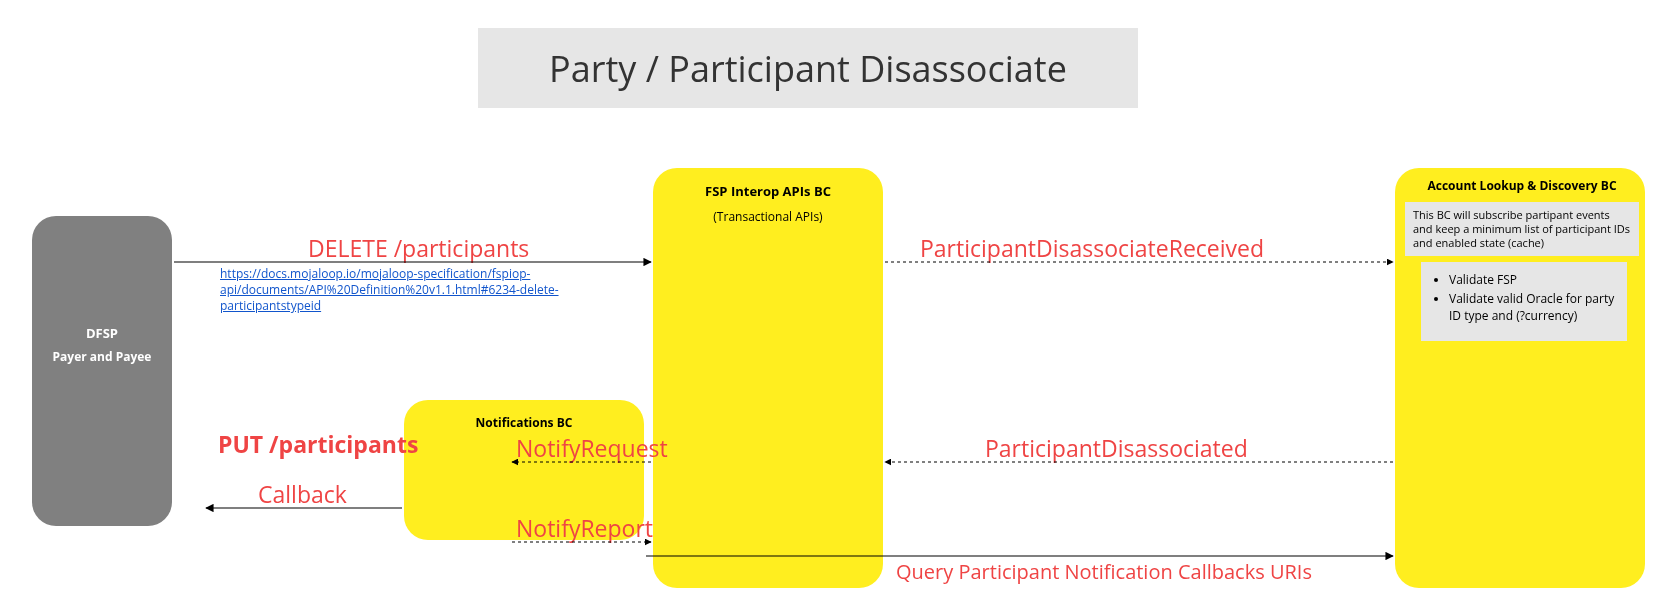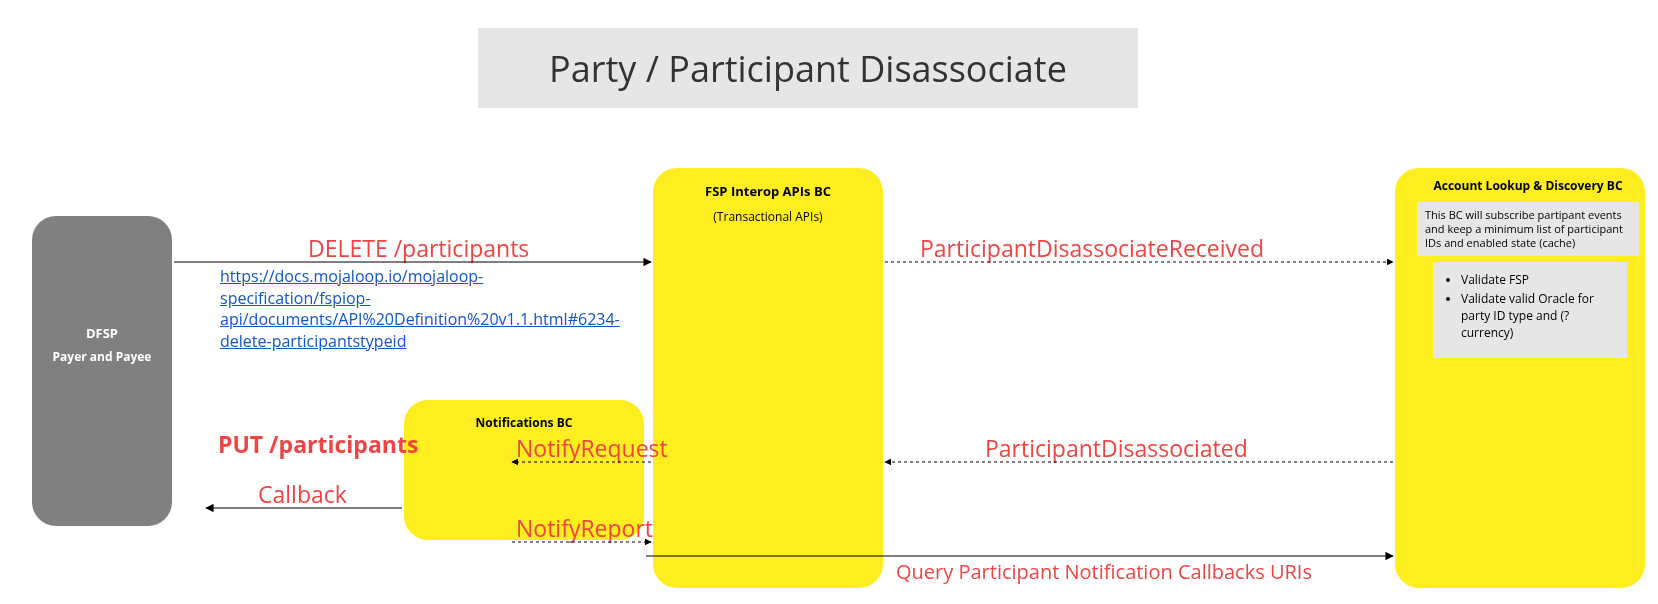--- a/index.html
+++ b/index.html
@@ -51,21 +51,21 @@
     background: #ffee1f;
     text-align: center;
     padding-top: 14px;
     font-size: 12px;
     font-weight: bold;
   }
   .ald {
     left: 1395px; top: 168px;
     width: 250px; height: 420px;
     background: #ffee1f;
-    padding: 10px 0 0 16px;
+    padding: 10px 0 0 4px;
     font-size: 12px;
   }
   .ald .hdr { font-weight: bold; text-align: center; padding: 0 20px; line-height: 1.3; }
   .ald .note {
     background: #e6e6e6;
     margin: 8px 6px 6px 6px;
     padding: 6px 8px;
     font-size: 11px;
     line-height: 1.3;
   }
@@ -78,21 +78,21 @@
   .ald .steps li { margin-left: 18px; margin-bottom: 2px; line-height: 1.4;}
   .lbl {
     position: absolute;
     font-size: 23px;
     color: #ef4444;
     white-space: nowrap;
   }
   .lbl.center { text-align: center; }
   .link {
     position: absolute;
-    font-size: 16px;
+    font-size: 12px;
     color: #1155cc;
     text-decoration: underline;
     width: 400px;
     line-height: 1.35;
   }
   svg.arrows {
     position: absolute;
     left: 0; top: 0;
     width: 1658px; height: 604px;
     pointer-events: none;

